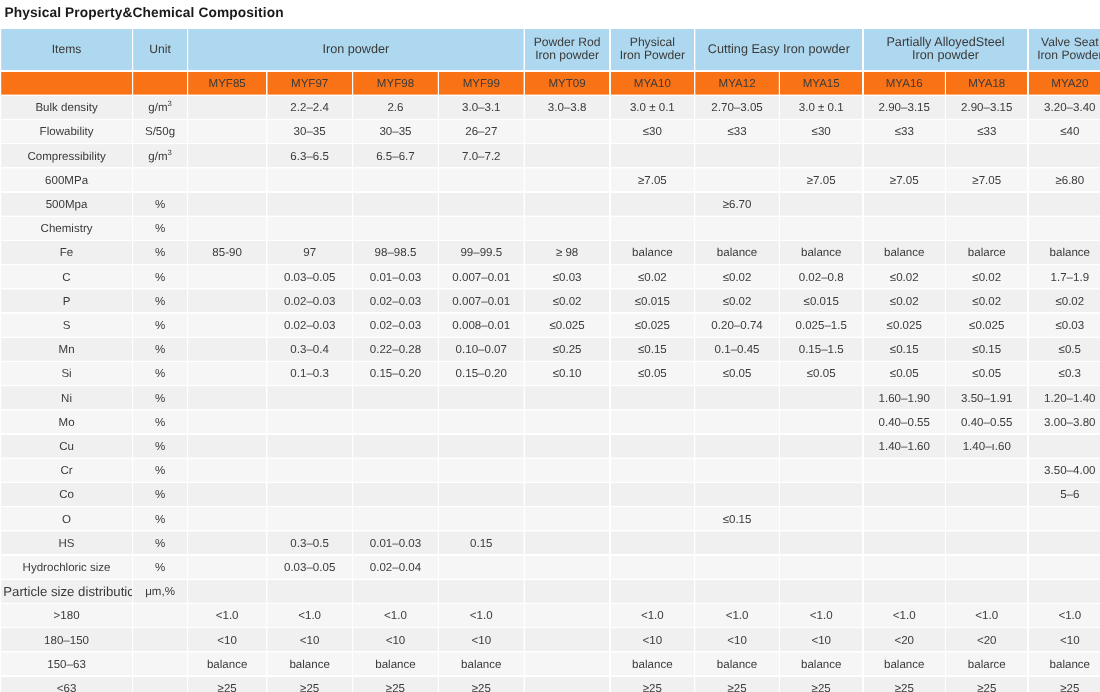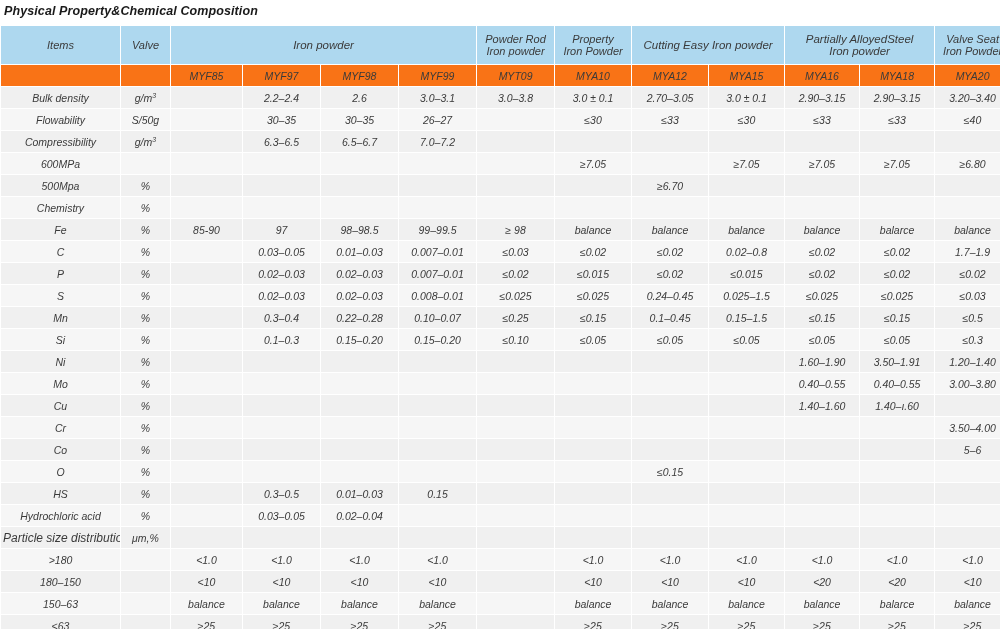--- a/index.html
+++ b/index.html
@@ -12,21 +12,20 @@
     height: 629px;
     font-family: "Liberation Sans", sans-serif;
     color: #333333;
     overflow: hidden;
   }
   .page {
     position: relative;
     width: 876px;
     height: 629px;
     box-sizing: border-box;
-    font-style: italic;
   }
   .page-title {
     font-size: 12.5px;
     font-weight: bold;
     color: #1a1a1a;
     padding: 4px 0 6px 4px;
     letter-spacing: 0.1px;
     line-height: 15px;
   }
   table.spec {
@@ -101,28 +100,28 @@
       <col style="width:77px">
       <col style="width:77px">
       <col style="width:76px">
       <col style="width:75px">
       <col style="width:75px">
       <col style="width:76px">
     </colgroup>
     <thead>
       <tr>
         <th class="hdr" rowspan="2">Items</th>
-        <th class="hdr" rowspan="2">Valve</th>
+        <th class="hdr" rowspan="2">Unit</th>
         <th class="hdr wide" colspan="4">Iron powder</th>
         <th class="hdr">
           <span>Powder Rod</span><br>
           <span>Iron  powder</span>
         </th>
         <th class="hdr">
-          <span>Property</span><br>
+          <span>Physical</span><br>
           <span>Iron Powder</span>
         </th>
         <th class="hdr wide" colspan="2">Cutting Easy Iron powder</th>
         <th class="hdr wide" colspan="2">
           <span>Partially AlloyedSteel</span><br>
           <span>Iron powder</span>
         </th>
         <th class="hdr">
           <span>Valve Seat</span><br>
           <span>Iron Powder</span>
@@ -284,21 +283,21 @@
         </tr>
         <tr class="data alt">
           <td class="label">S</td>
           <td class="label">%</td>
           <td></td>
           <td>0.02–0.03</td>
           <td>0.02–0.03</td>
           <td>0.008–0.01</td>
           <td>≤0.025</td>
           <td>≤0.025</td>
-          <td>0.24–0.45</td>
+          <td>0.20–0.74</td>
           <td>0.025–1.5</td>
           <td>≤0.025</td>
           <td>≤0.025</td>
           <td>≤0.03</td>
         </tr>
         <tr class="data">
           <td class="label">Mn</td>
           <td class="label">%</td>
           <td></td>
           <td>0.3–0.4</td>
@@ -426,21 +425,21 @@
           <td>0.15</td>
           <td></td>
           <td></td>
           <td></td>
           <td></td>
           <td></td>
           <td></td>
           <td></td>
         </tr>
         <tr class="data alt">
-          <td class="label">Hydrochloric acid</td>
+          <td class="label">Hydrochloric size</td>
           <td class="label">%</td>
           <td></td>
           <td>0.03–0.05</td>
           <td>0.02–0.04</td>
           <td></td>
           <td></td>
           <td></td>
           <td></td>
           <td></td>
           <td></td>

